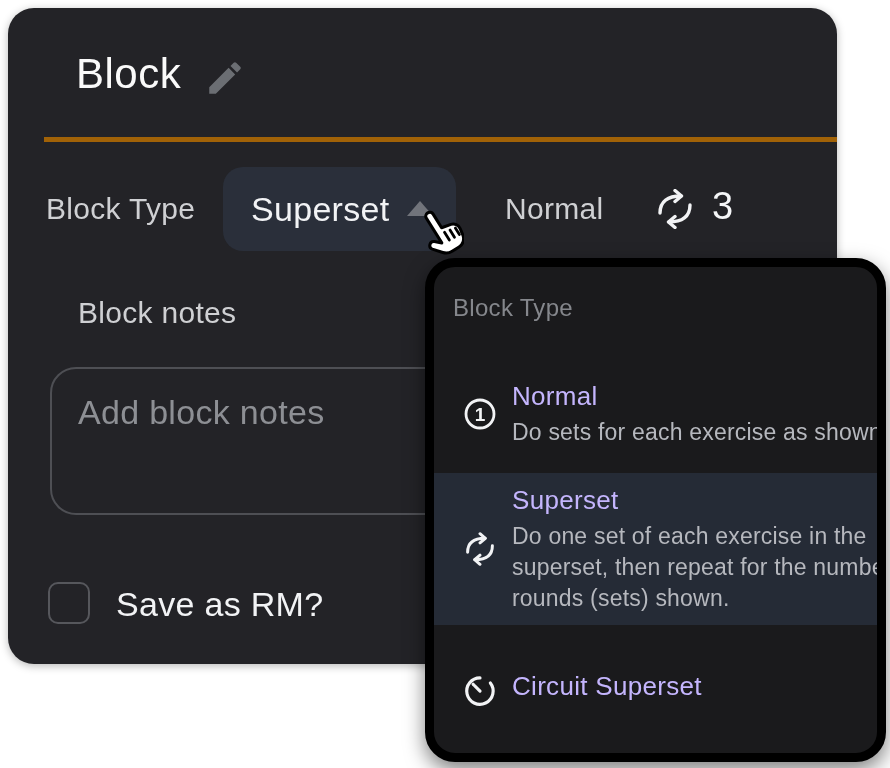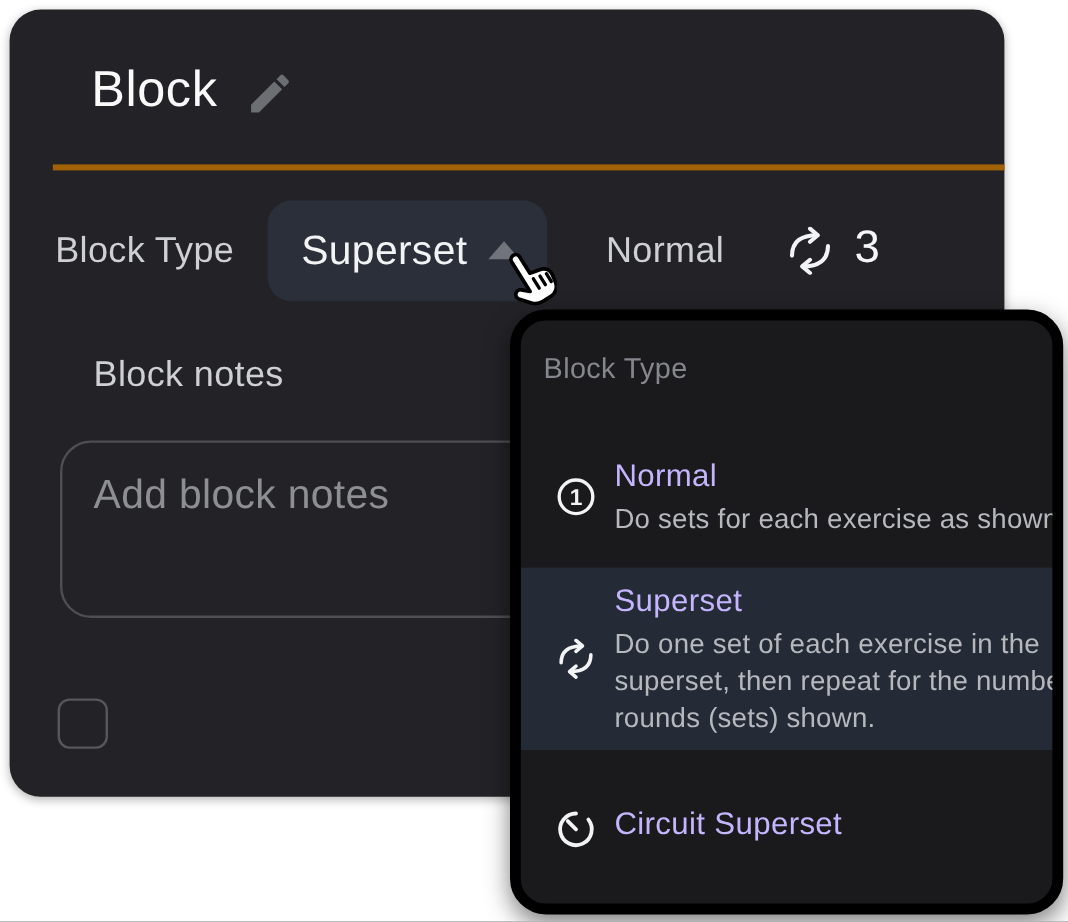--- a/index.html
+++ b/index.html
@@ -121,20 +121,21 @@
         <path d="M23 27.5 L16.5 33 L23 38.5"></path>
       </svg>
     </div>
     <div class="rounds-value">3</div>
 
     <div class="field-label lbl-notes">Block notes</div>
 
     <textarea class="notes-area" placeholder="Add block notes" style=""></textarea>
 
     <div class="checkbox"></div>
+    <div class="save-label">Save as RM?</div>
   </div>
 
   <div class="popup">
     <div class="popup-header">Block Type</div>
 
     <div class="option first">
       <div class="option-icon">
         <svg width="36" height="36" viewBox="0 0 36 36">
           <circle cx="18" cy="18" r="14" fill="none" stroke="#f2f3f5" stroke-width="2.8"></circle>
           <text x="18" y="24.5" text-anchor="middle" font-family="Liberation Sans, sans-serif" font-size="19" font-weight="700" fill="#f2f3f5">1</text>

